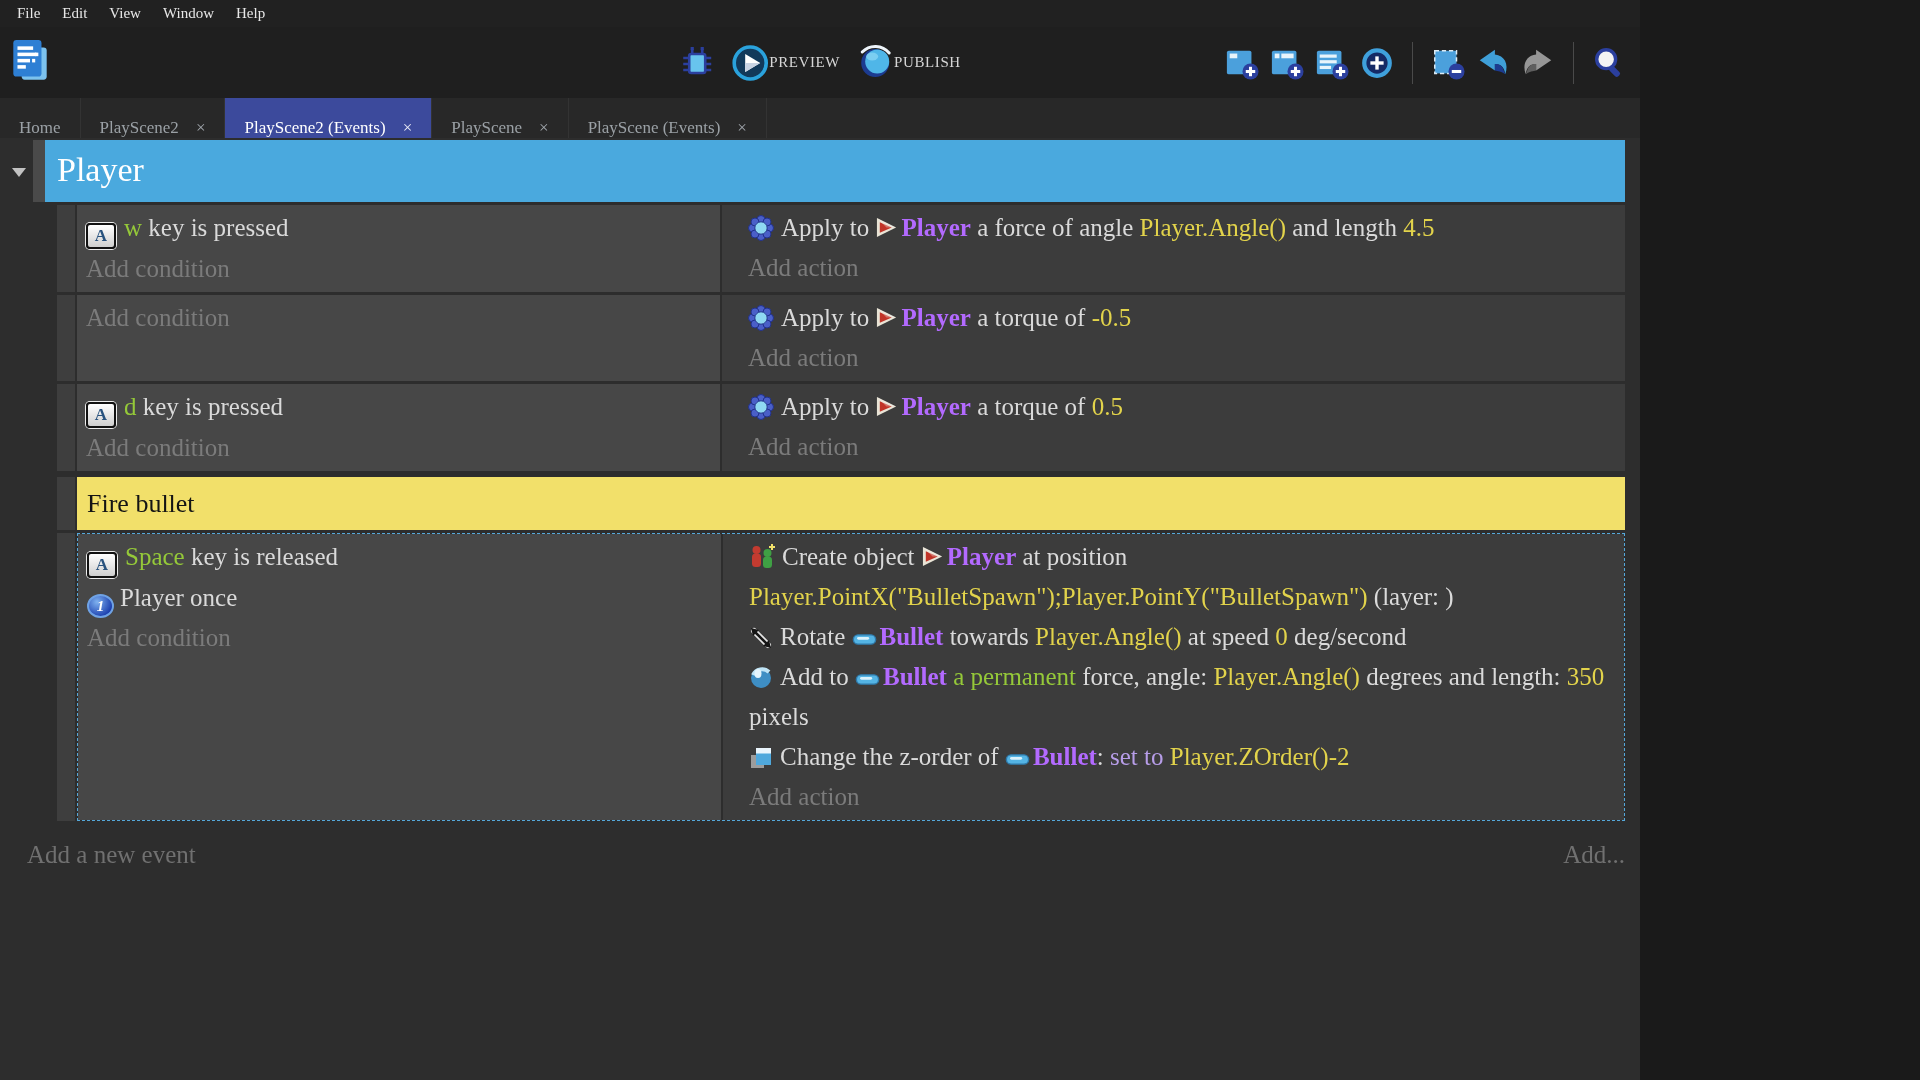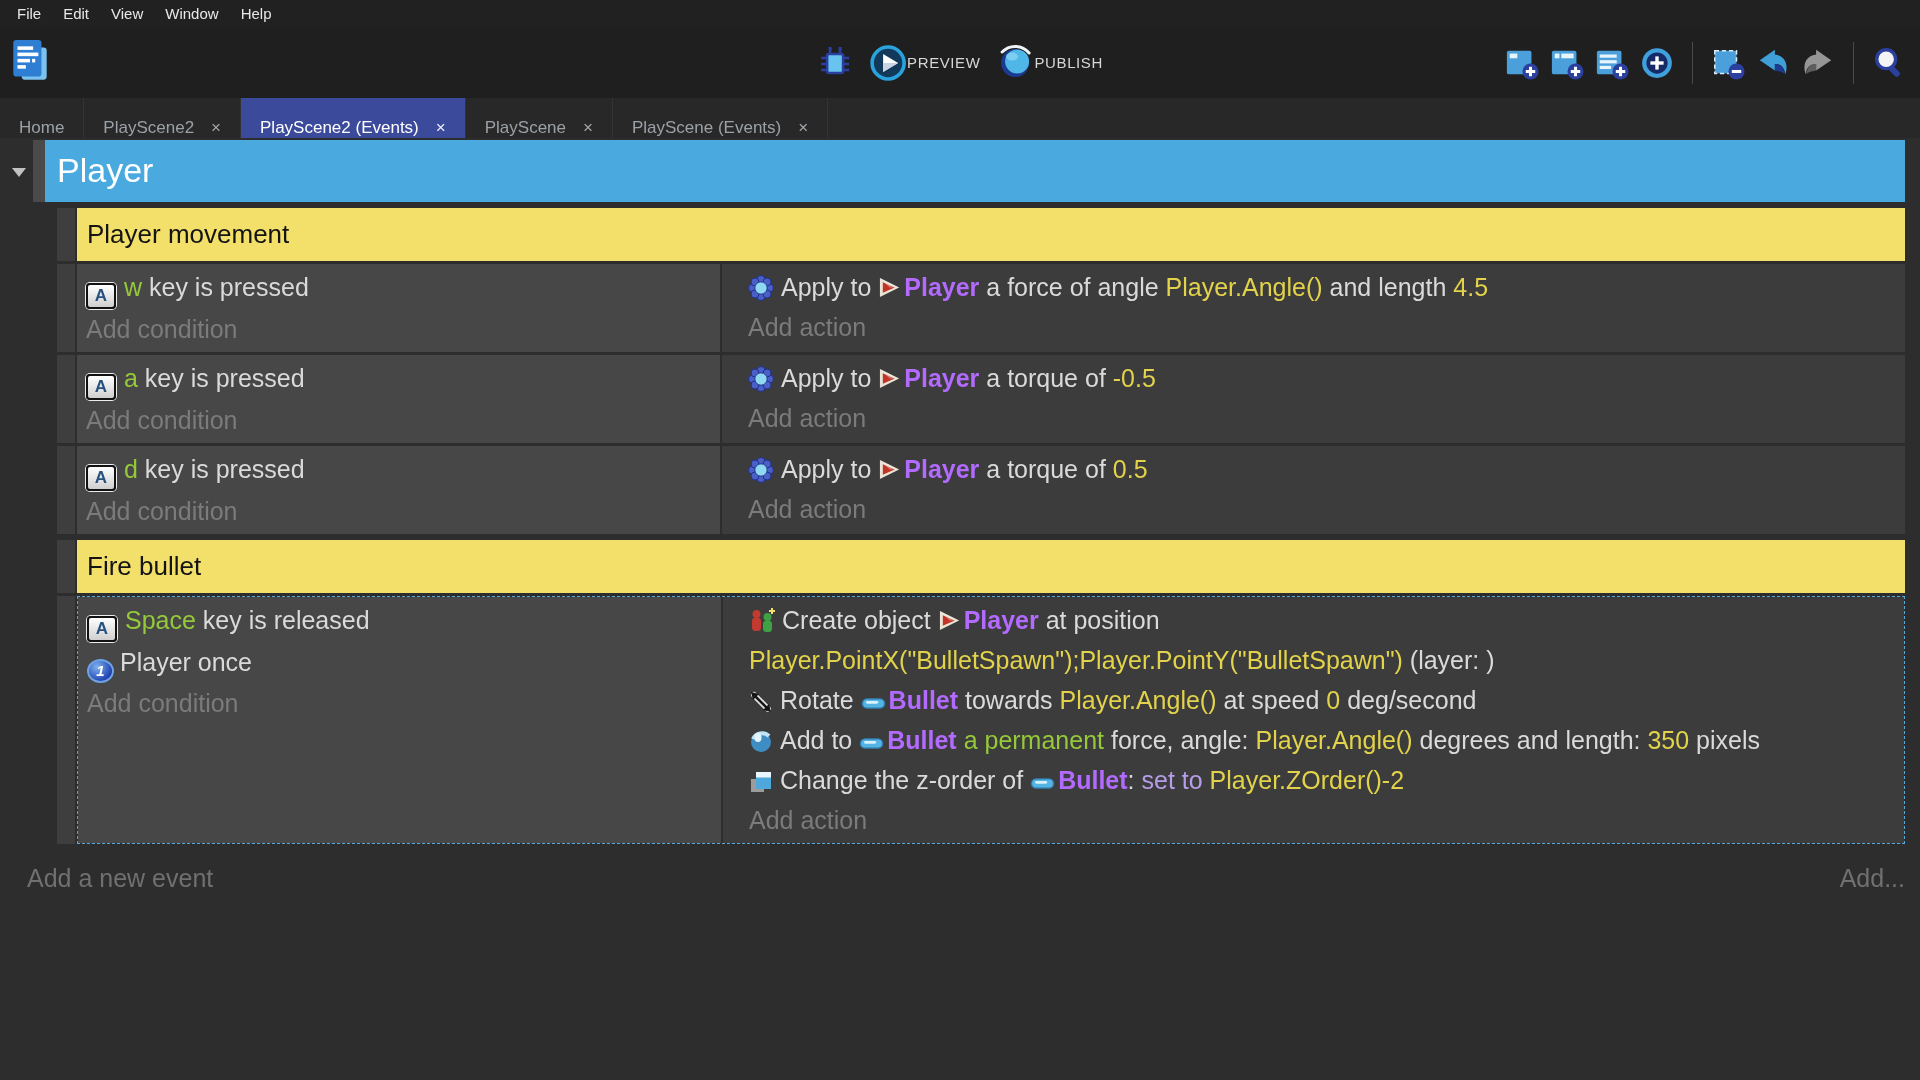--- a/index.html
+++ b/index.html
@@ -1,18 +1,18 @@
 <!DOCTYPE html>
 <html><head>
 <meta charset="utf-8">
 <style>
   html,body{margin:0;padding:0;background:#1a1a1a;}
   *{box-sizing:border-box;}
-  .window{position:relative;width:1920px;height:1080px;background:#2D2D2D;overflow:hidden;
-    font-family:Liberation Sans, sans-serif;-webkit-font-smoothing:antialiased;}
+  .window{position:relative;width:1640px;height:1080px;background:#2D2D2D;overflow:hidden;
+    font-family:Liberation Serif, serif;-webkit-font-smoothing:antialiased;}
   
   .menubar{height:27px;background:#212121;display:flex;align-items:center;padding-left:6px;}
   .menu-item{color:#E8E8E8;font-size:15px;padding:0 11px;cursor:default;}
   
   .toolbar{height:71px;background:#1F1F1F;position:relative;}
   .logo-btn{position:absolute;left:10px;top:11px;width:40px;height:48px;}
   .tb-center{position:absolute;left:50%;top:0;height:100%;transform:translateX(-50%);
     display:flex;align-items:center;gap:16px;}
   .tb-btn{display:flex;align-items:center;color:#D6D6D6;font-size:15px;letter-spacing:.6px;}
   .tb-right{position:absolute;right:14px;top:0;height:100%;display:flex;align-items:center;gap:11px;}
@@ -225,24 +225,20 @@
       <span></span>
     </div>
 
     <div class="group-header">
       <div class="gh-handle"></div>
       <div class="gh-bar">Player</div>
     </div>
 
     <div class="group-body">
 
-      <div class="g-row sect">
-        <div class="g-handle"></div>
-        <div class="section-bar">Player movement</div>
-      </div>
 
       <div class="g-row">
         <div class="g-handle"></div>
         <div class="event">
           <div class="cond">
             <div class="line">
               <span class="key-icon">A</span><span class="k">w</span><span class="t"> key is pressed</span>
             </div>
             <div class="add-link">Add condition</div>
           </div>
@@ -268,23 +264,20 @@
             </div>
             <div class="add-link">Add action</div>
           </div>
         </div>
       </div>
 
       <div class="g-row">
         <div class="g-handle"></div>
         <div class="event">
           <div class="cond">
-            <div class="line">
-              <span class="key-icon">A</span><span class="k">a</span><span class="t"> key is pressed</span>
-            </div>
             <div class="add-link">Add condition</div>
           </div>
           <div class="acts">
             <div class="line">
               <svg class="ic" width="26" height="26" viewBox="0 0 26 26">
                   <g fill="#4A5FC8" stroke="#22328C" stroke-width="1">
                     <circle cx="13" cy="4.5" r="4"></circle>
                     <circle cx="13" cy="21.5" r="4"></circle>
                     <circle cx="4.5" cy="13" r="4"></circle>
                     <circle cx="21.5" cy="13" r="4"></circle>

